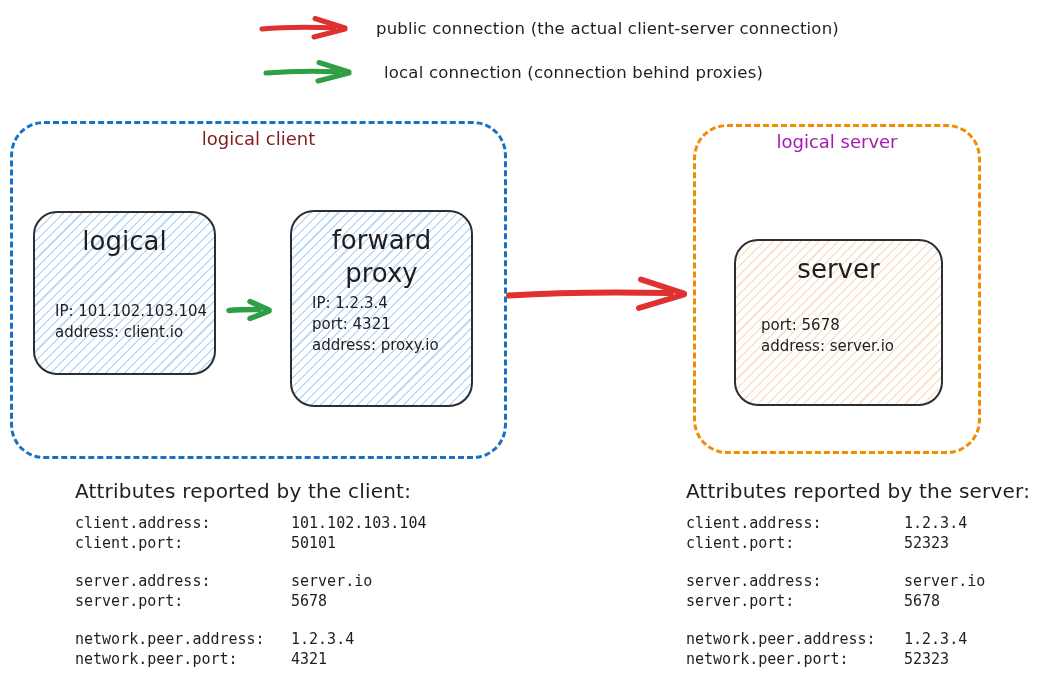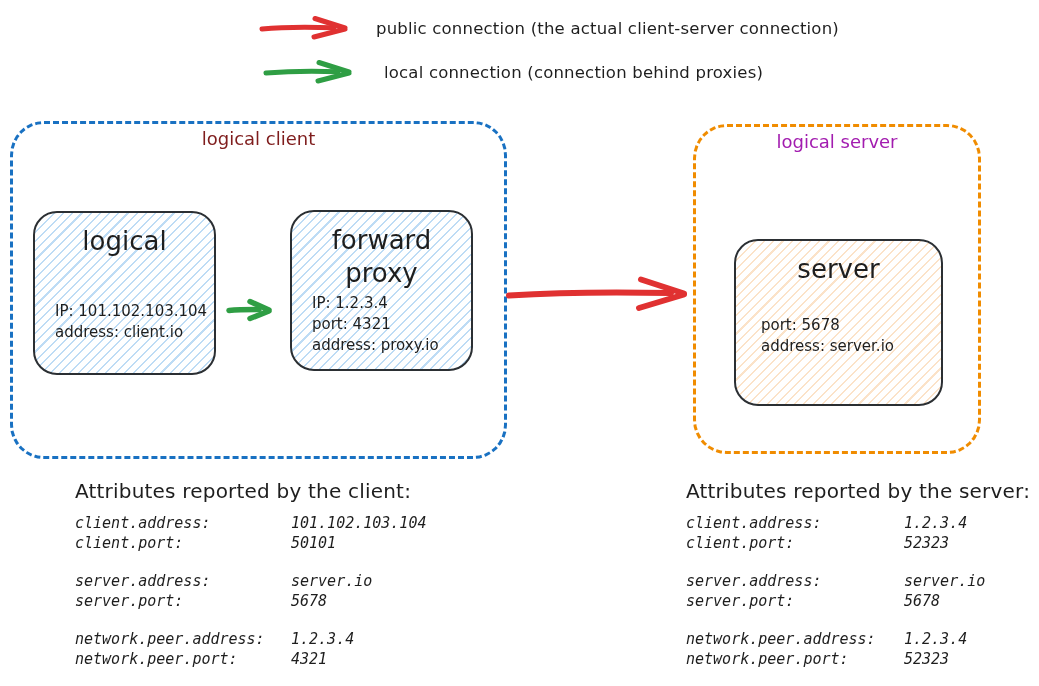--- a/index.html
+++ b/index.html
@@ -52,42 +52,42 @@
       rgba(125,185,235,0.50) 0px, rgba(125,185,235,0.50) 1.5px,
       rgba(255,255,255,0) 1.5px, rgba(255,255,255,0) 6.5px);
   }
   .hatch-orange {
     background-image: repeating-linear-gradient(135deg,
       rgba(246,184,118,0.40) 0px, rgba(246,184,118,0.40) 1.5px,
       rgba(255,255,255,0) 1.5px, rgba(255,255,255,0) 6.5px);
     margin-top: 28px;
   }
   .client-node { left: 20px;  top: 87px; width: 183px; height: 164px; }
-  .proxy-node  { left: 277px; top: 86px; width: 183px; height: 161px; }
+  .proxy-node  { left: 277px; top: 86px; width: 183px; height: 197px; }
   .server-node { left: 38px;  top: 84px; width: 209px; height: 167px; }
   .node-title {
     text-align: center; font-size: 26px; line-height: 1.25; margin-top: 12px;
     padding: 0 8px;
   }
   .node-lines { position: absolute; font-size: 15px; line-height: 21px; white-space: nowrap; }
   .client-node .node-lines { top: 88px; left: 20px; }
   .proxy-node  .node-lines { top: 81px; left: 20px; }
   .server-node .node-lines { top: 74px; left: 25px; }
 
   
   .attr-panel { position: absolute; }
   .attr-panel.client-side { left: 75px;  top: 479px; }
   .attr-panel.server-side { left: 686px; top: 479px; }
   .attr-title { font-size: 20px; white-space: nowrap; letter-spacing: 0.2px; }
   .attr-rows {
     margin-top: 11px;
     font-family: "DejaVu Sans Mono", monospace;
     font-size: 15px; line-height: 19.5px;
   }
-  .attr-group { margin-bottom: 19px; font-style: italic; }
+  .attr-group { margin-bottom: 19px; }
   .attr-group:last-child { margin-bottom: 0; }
   .attr-row { display: flex; white-space: nowrap; }
   .attr-panel.client-side .attr-name { width: 216px; }
   .attr-panel.server-side .attr-name { width: 218px; }
 </style>
 </head>
 <body>
 
 <div class="canvas">
 

